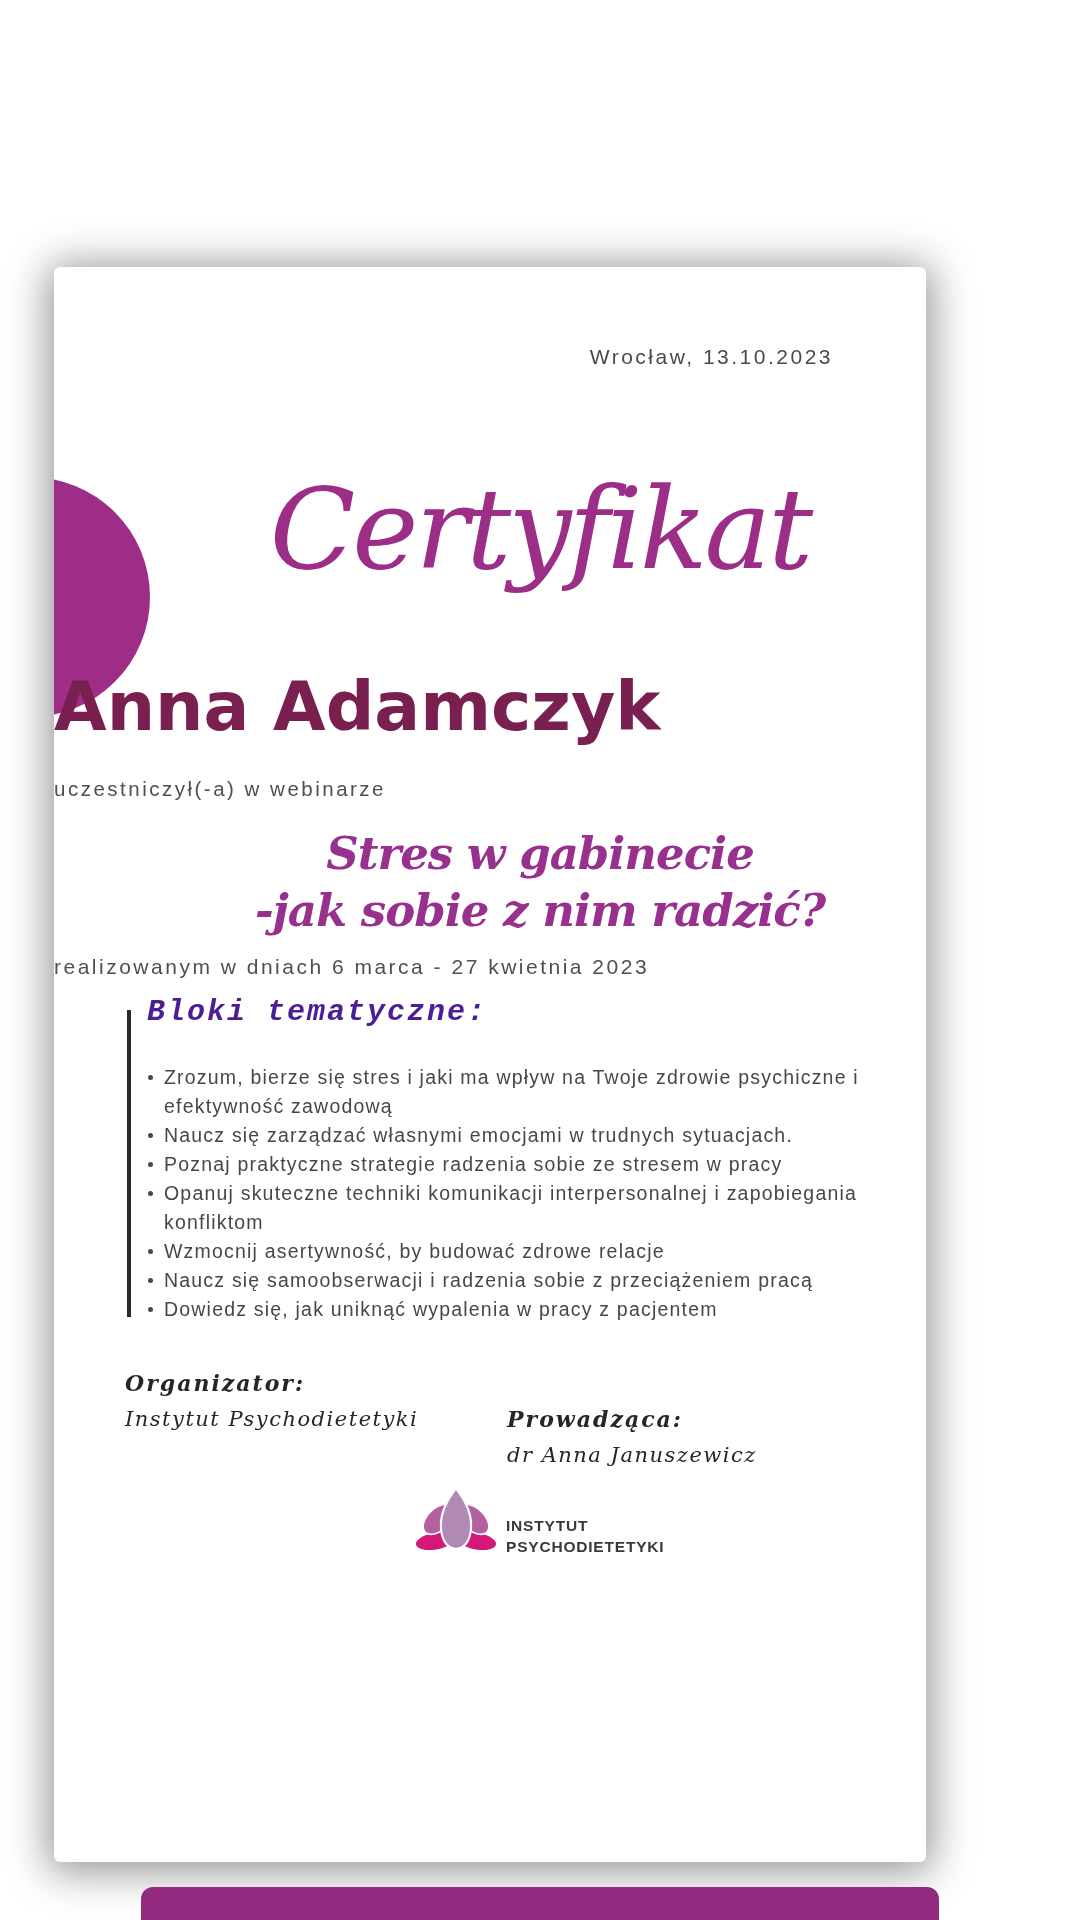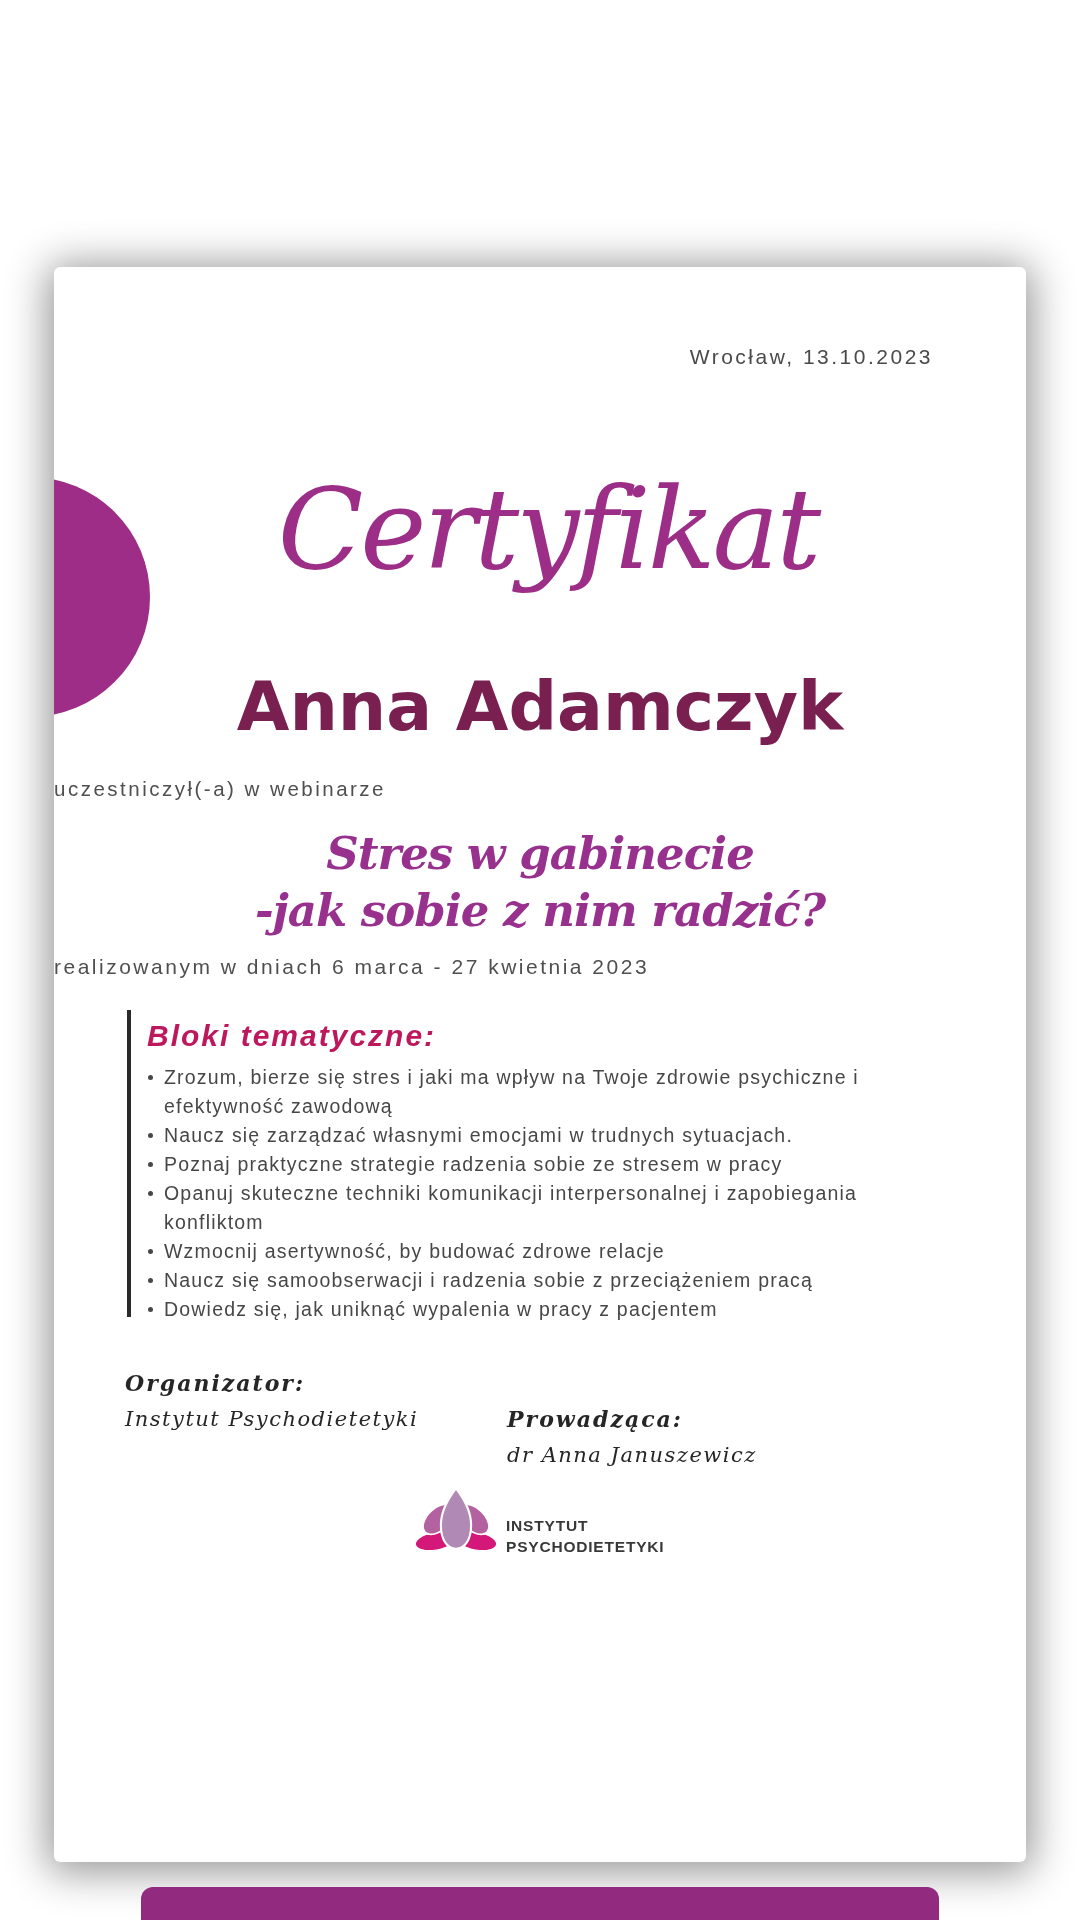--- a/index.html
+++ b/index.html
@@ -1,52 +1,52 @@
 <!DOCTYPE html>
 <html><head>
 <meta charset="utf-8">
 <style>
   * { margin:0; padding:0; box-sizing:border-box; }
   html,body { width:1080px; height:1920px; background:#ffffff; overflow:hidden;
               font-family:"Liberation Sans", sans-serif; }
   .canvas { position:relative; width:1080px; height:1920px; background:#ffffff; }
 
-  .page { position:absolute; left:54px; top:267px; width:972px; height:1595px;
+  .page { position:absolute; left:54px; top:267px; width:872px; height:1595px;
           background:#ffffff; border-radius:6px;
           box-shadow:0 4px 42px 6px rgba(0,0,0,0.42); overflow:hidden; }
 
   .circle { position:absolute; left:-144px; top:210px; width:240px; height:240px;
             border-radius:50%; background:#9e2d87; }
 
   .date { position:absolute; top:78px; right:93px; font-size:21px; letter-spacing:2.5px;
           color:#4a4a4a; }
 
   .title { position:absolute; top:198px; left:0; width:972px; text-align:center;
            font-family:"DejaVu Serif", serif; font-style:italic; font-weight:500;
-           font-size:112px; letter-spacing:-3px; color:#9c2e87; line-height:1.15;margin-left:8px; }
+           font-size:112px; letter-spacing:-3px; color:#9c2e87; line-height:1.15; }
 
-  .name { position:absolute; top:400px; left:0; width:972px; text-align:center;
+  .name { position:absolute; top:400px; left:0; width:972px; 
           font-family:"DejaVu Sans", sans-serif; font-weight:700; font-size:68px;
           color:#7a2051; }
 
   .subtitle { position:absolute; top:510px; left:0; width:972px; text-align:left;
               font-size:20.5px; letter-spacing:2.5px; color:#4f4f4f; }
 
   .webinar { position:absolute; top:558px; left:0; width:972px; text-align:center;
              font-family:"DejaVu Serif", serif; font-style:italic; font-weight:700;
              font-size:45px; letter-spacing:-1px; line-height:57px; color:#98308e; }
 
   .daterange { position:absolute; top:688px; left:0; width:972px; 
                font-size:21px; letter-spacing:2.5px; color:#4f4f4f; }
 
   .topics-bar { position:absolute; left:73px; top:743px; width:4px; height:307px;
                 background:#2a2a2a; }
-  .topics-heading { position:absolute; left:93px; top:752px;
-                    font-family:Liberation Sans, sans-serif; font-style:italic; font-weight:600;
-                    font-size:30px; letter-spacing:2px; color:#be185d; }
+  .topics-heading { position:absolute; left:93px; top:728px;
+                    font-family:Liberation Mono, monospace; font-style:italic; font-weight:600;
+                    font-size:30px; letter-spacing:2px; color:#4c1d95; }
   .topics-list { position:absolute; left:94px; top:796px; width:810px; list-style:none; }
   .topics-list li { position:relative; padding-left:16px; font-size:19.5px;
                     letter-spacing:1.2px; line-height:29px; color:#474747; }
   .topics-list li::before { content:""; position:absolute; left:0; top:12px;
                             width:5px; height:5px; border-radius:50%; background:#474747; }
 
   .footer-col { position:absolute; font-family:"DejaVu Serif", serif; font-style:italic;
                 color:#262626; }
   .footer-col .label { font-size:22px; letter-spacing:2px; font-weight:600; }
   .footer-col .value { font-size:21px; letter-spacing:1.5px; margin-top:11px; }

